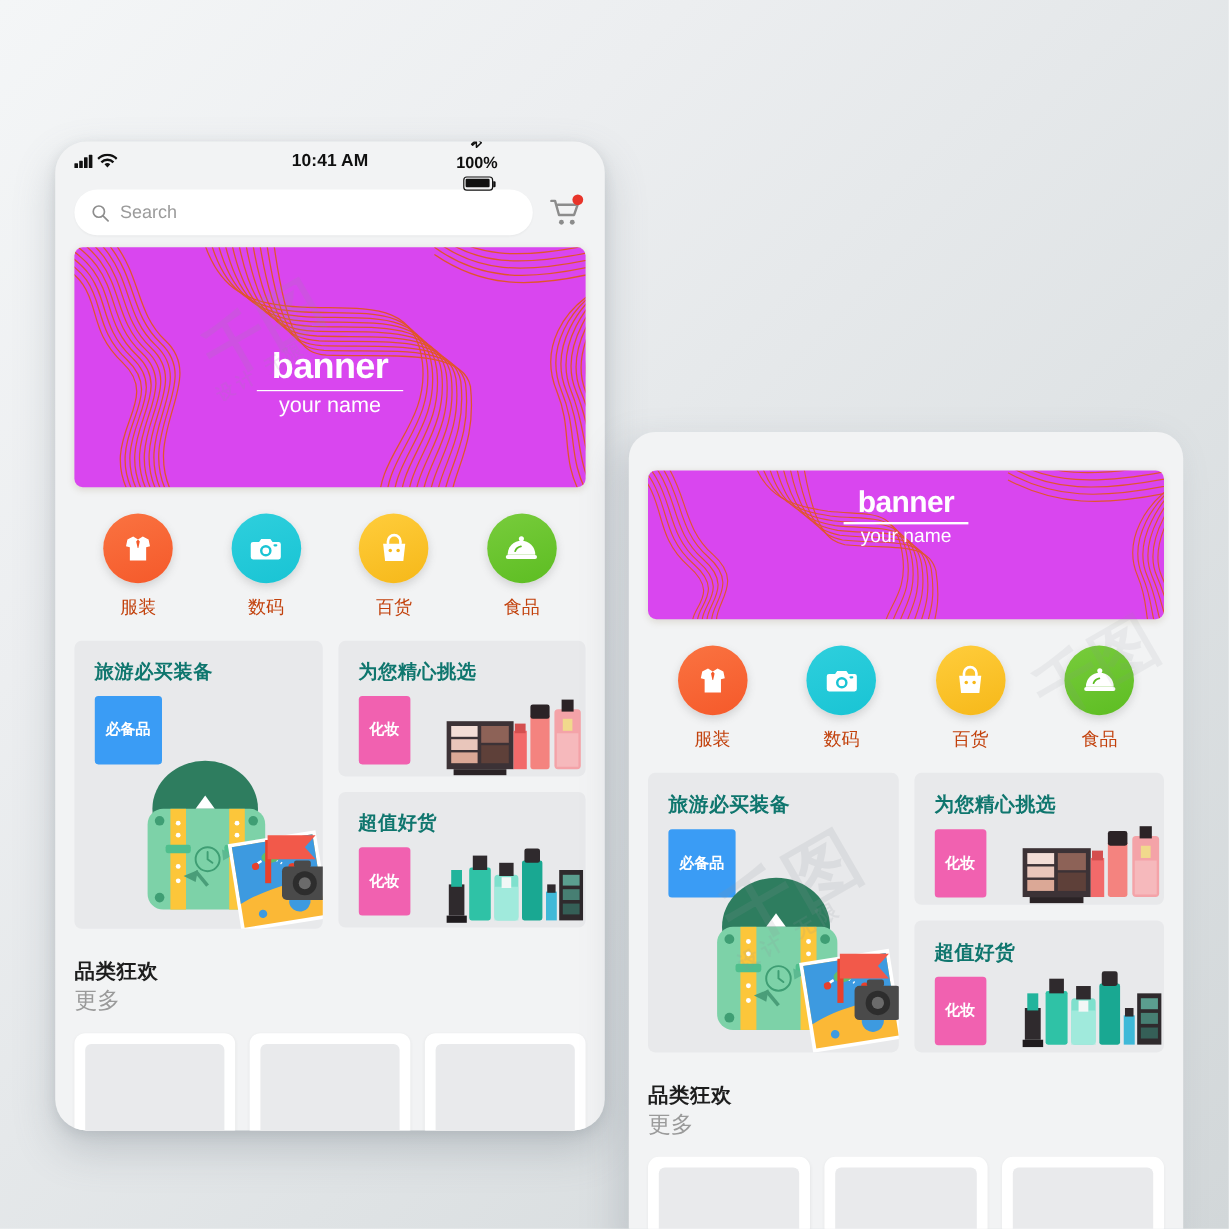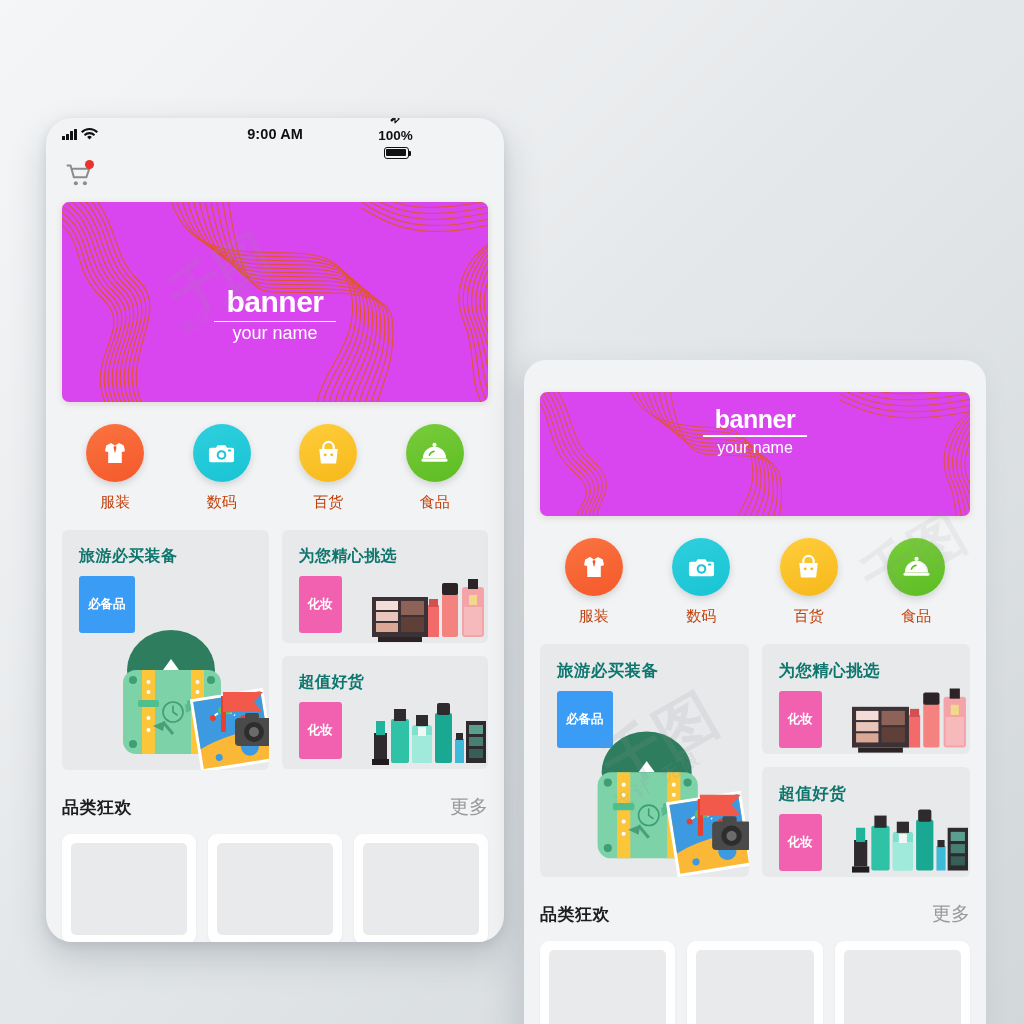--- a/index.html
+++ b/index.html
@@ -132,20 +132,21 @@
   .card-art { position: absolute; }
   .art-bag { right: -4px; bottom: -4px; width: 176px; height: 152px; }
   #phone-right .art-bag { right: -2px; bottom: -2px; width: 180px; height: 156px; }
   .art-cos { right: 2px; bottom: 0; width: 114px; height: 72px; }
   #phone-right .art-cos { width: 116px; height: 74px; }
 
   
   .sec-head {
     display: flex; align-items: baseline; justify-content: space-between;
     padding: 24px 16px 14px 16px;
+    flex-direction: column;
   }
   .sec-title { font-size: 17px; font-weight: bold; color: #1d1d1d; letter-spacing: .5px; }
   .sec-more { font-size: 19px; color: #9a9a9a; }
 
   
   .tiles { display: flex; gap: 12px; padding: 0 16px; }
   .tile {
     flex: 1; height: 110px; background: #fff; border-radius: 9px; padding: 9px;
     box-shadow: 0 1px 3px rgba(0,0,0,.05);
   }
@@ -176,33 +177,40 @@
           <i></i>
           <i></i>
           <i></i>
         </span>
       <svg width="17" height="13" viewBox="0 0 17 13">
         <path d="M8.5 11.6 6.1 8.9a3.6 3.6 0 0 1 4.8 0z" fill="#111"></path>
         <path d="M8.5 6.2a6 6 0 0 0-4.3 1.8L2.8 6.5a8 8 0 0 1 11.4 0l-1.4 1.5a6 6 0 0 0-4.3-1.8z" fill="#111"></path>
         <path d="M8.5 2.1a10 10 0 0 0-7.1 3L0 3.6a12 12 0 0 1 17 0l-1.4 1.5a10 10 0 0 0-7.1-3z" fill="#111"></path>
       </svg>
     </div>
-    <div class="sb-center">9:00 AM</div>
+    <div class="sb-center">10:41 AM</div>
     <div class="sb-right">
       <svg width="10" height="14" viewBox="0 0 10 14">
         <path d="M4.4 7 1 10.2l.9.9L5 8.2v4.6l4.1-3.9L6.3 6.3 9.1 3.6 5 0v5.2L2.1 2.5l-.9.9z" fill="none" stroke="#111" stroke-width="1.2" stroke-linejoin="round"></path>
       </svg>
       <span class="pct">100%</span>
       <span class="battery">
           <span></span>
         </span>
     </div>
   </div>
 
   <div class="searchrow">
+    <div class="searchbox">
+      <svg width="15" height="15" viewBox="0 0 16 16">
+        <circle cx="6.8" cy="6.8" r="5" fill="none" stroke="#8d8d8d" stroke-width="1.5"></circle>
+        <line x1="10.5" y1="10.5" x2="15" y2="15" stroke="#8d8d8d" stroke-width="1.5" stroke-linecap="round"></line>
+      </svg>
+      <span class="search-ph">Search</span>
+    </div>
     <div class="cart-wrap">
       <svg width="27" height="25" viewBox="0 0 28 26">
         <path d="M1.5 2.5h3.2l3.4 12.2h13.1l3-8.8H7.2" fill="none" stroke="#8c8c8c" stroke-width="2.1" stroke-linecap="round" stroke-linejoin="round"></path>
         <circle cx="10.2" cy="21" r="2.1" fill="#8c8c8c"></circle>
         <circle cx="19.6" cy="21" r="2.1" fill="#8c8c8c"></circle>
       </svg>
       <span class="cart-dot"></span>
     </div>
   </div>
 

